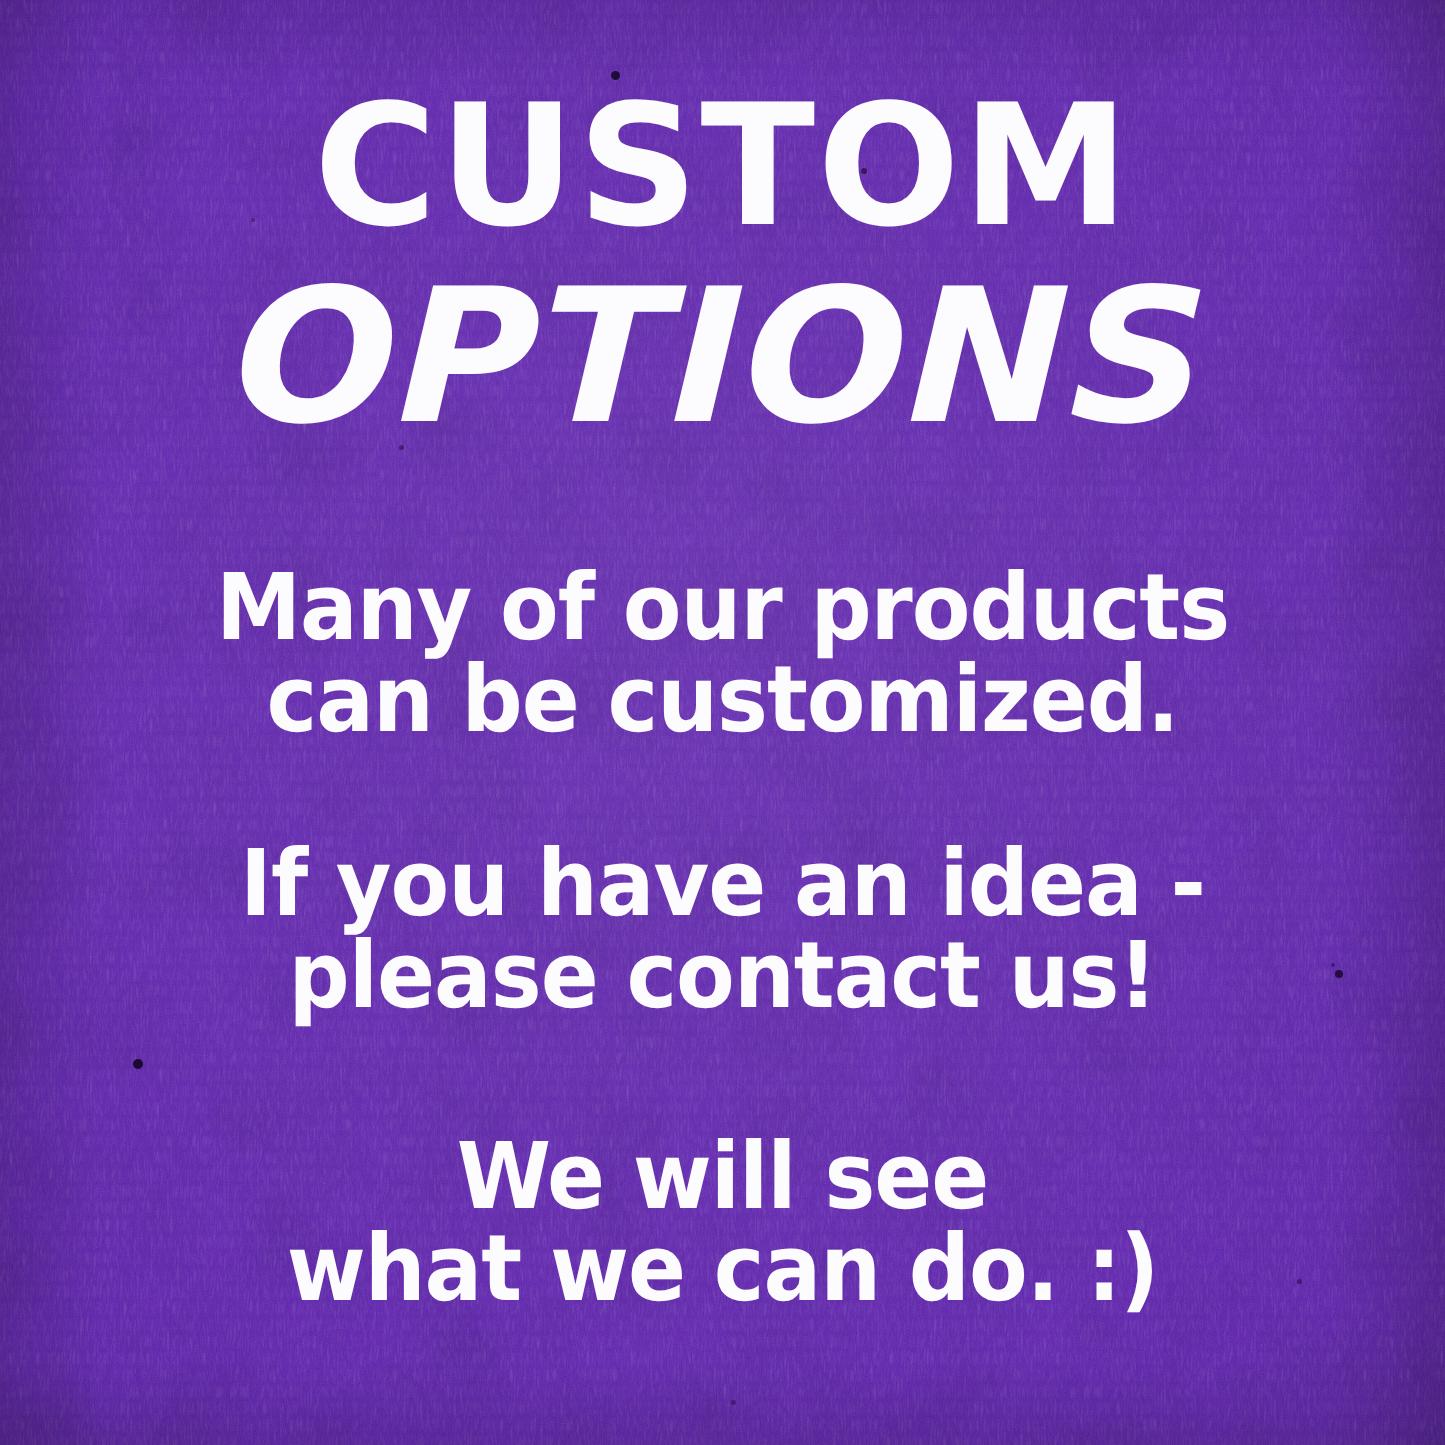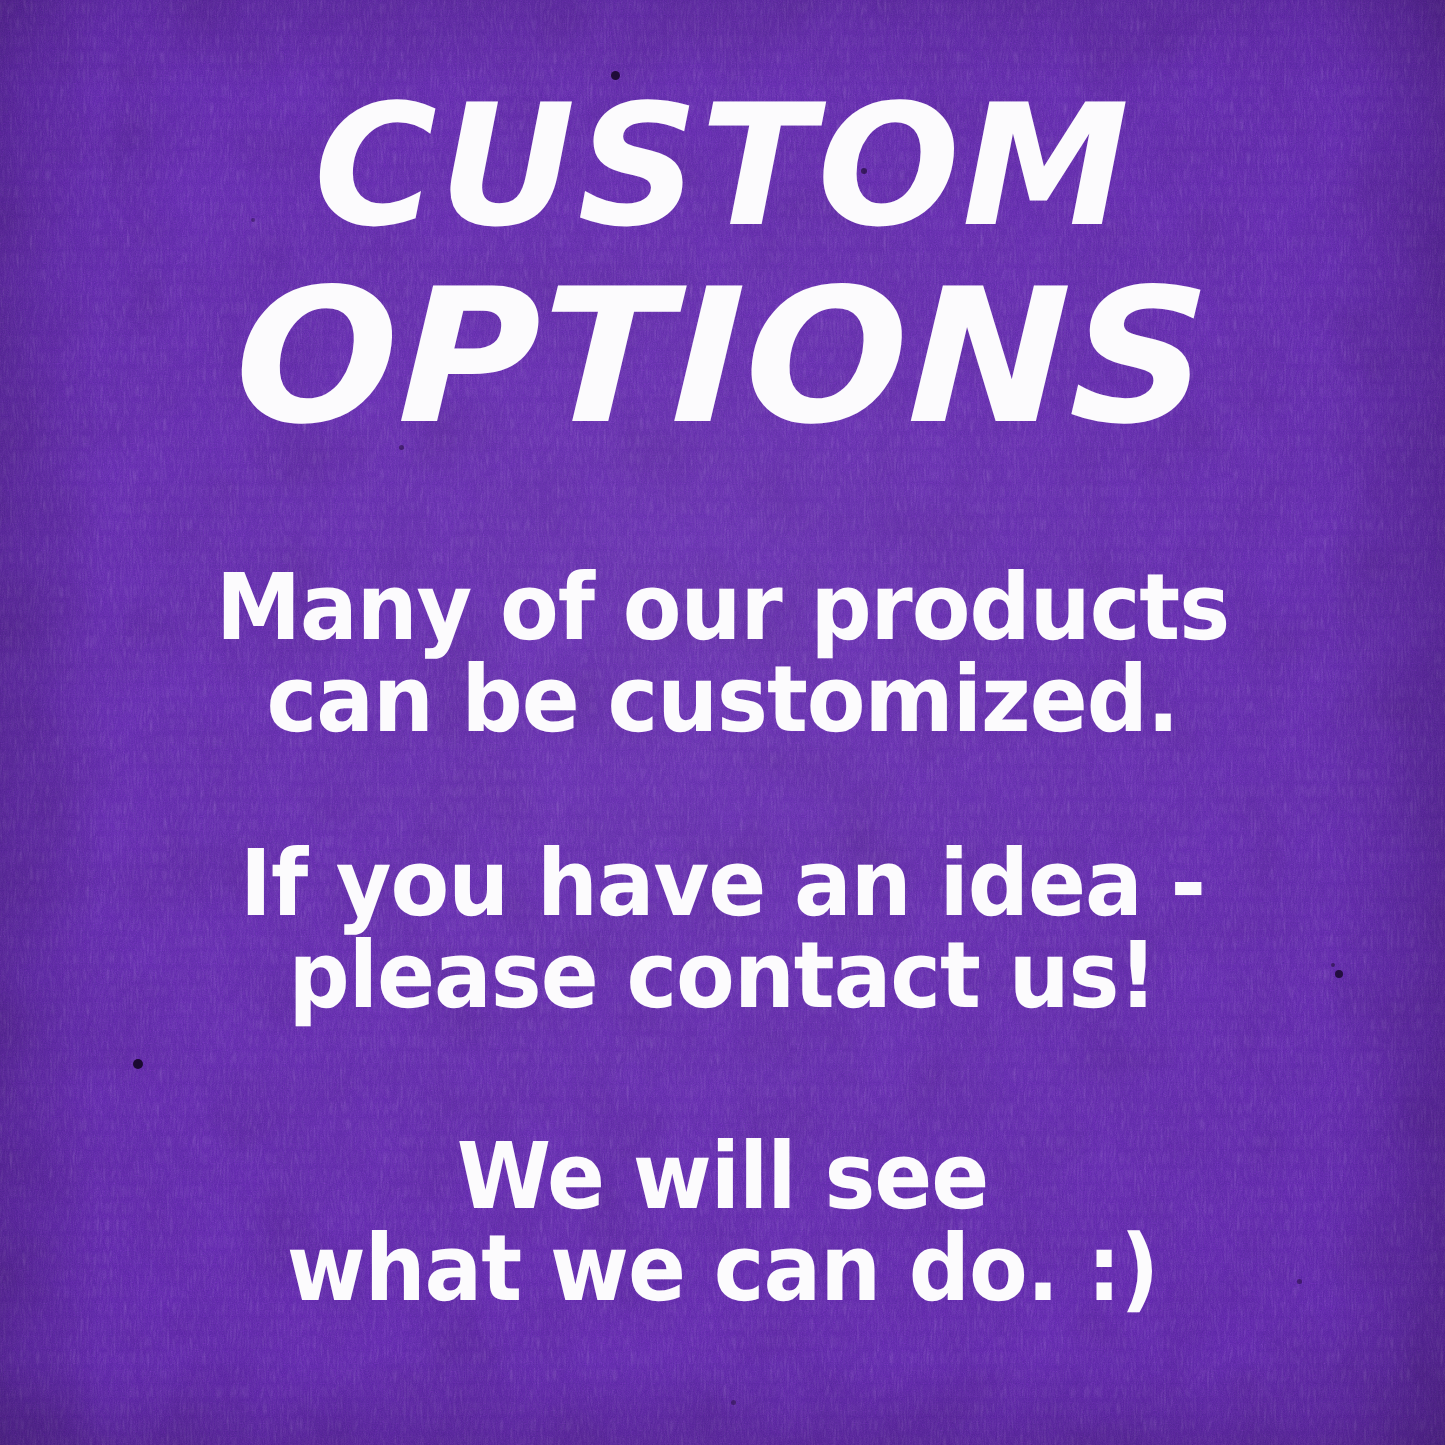--- a/index.html
+++ b/index.html
@@ -72,21 +72,20 @@
     right: 0;
     white-space: nowrap;
     color: #fcfbfd;
     text-rendering: geometricPrecision;
   }
 
   .headline {
     font-family: "DejaVu Sans", sans-serif;
     font-weight: 700;
     letter-spacing: 0.005em;
-    font-style: italic;
   }
   .headline-1 {
     top: 82px;
     font-size: 168px;
     line-height: 1;
     letter-spacing: .012em;
     transform: scaleX(1.0);
   }
   .headline-2 {
     top: 264px;

